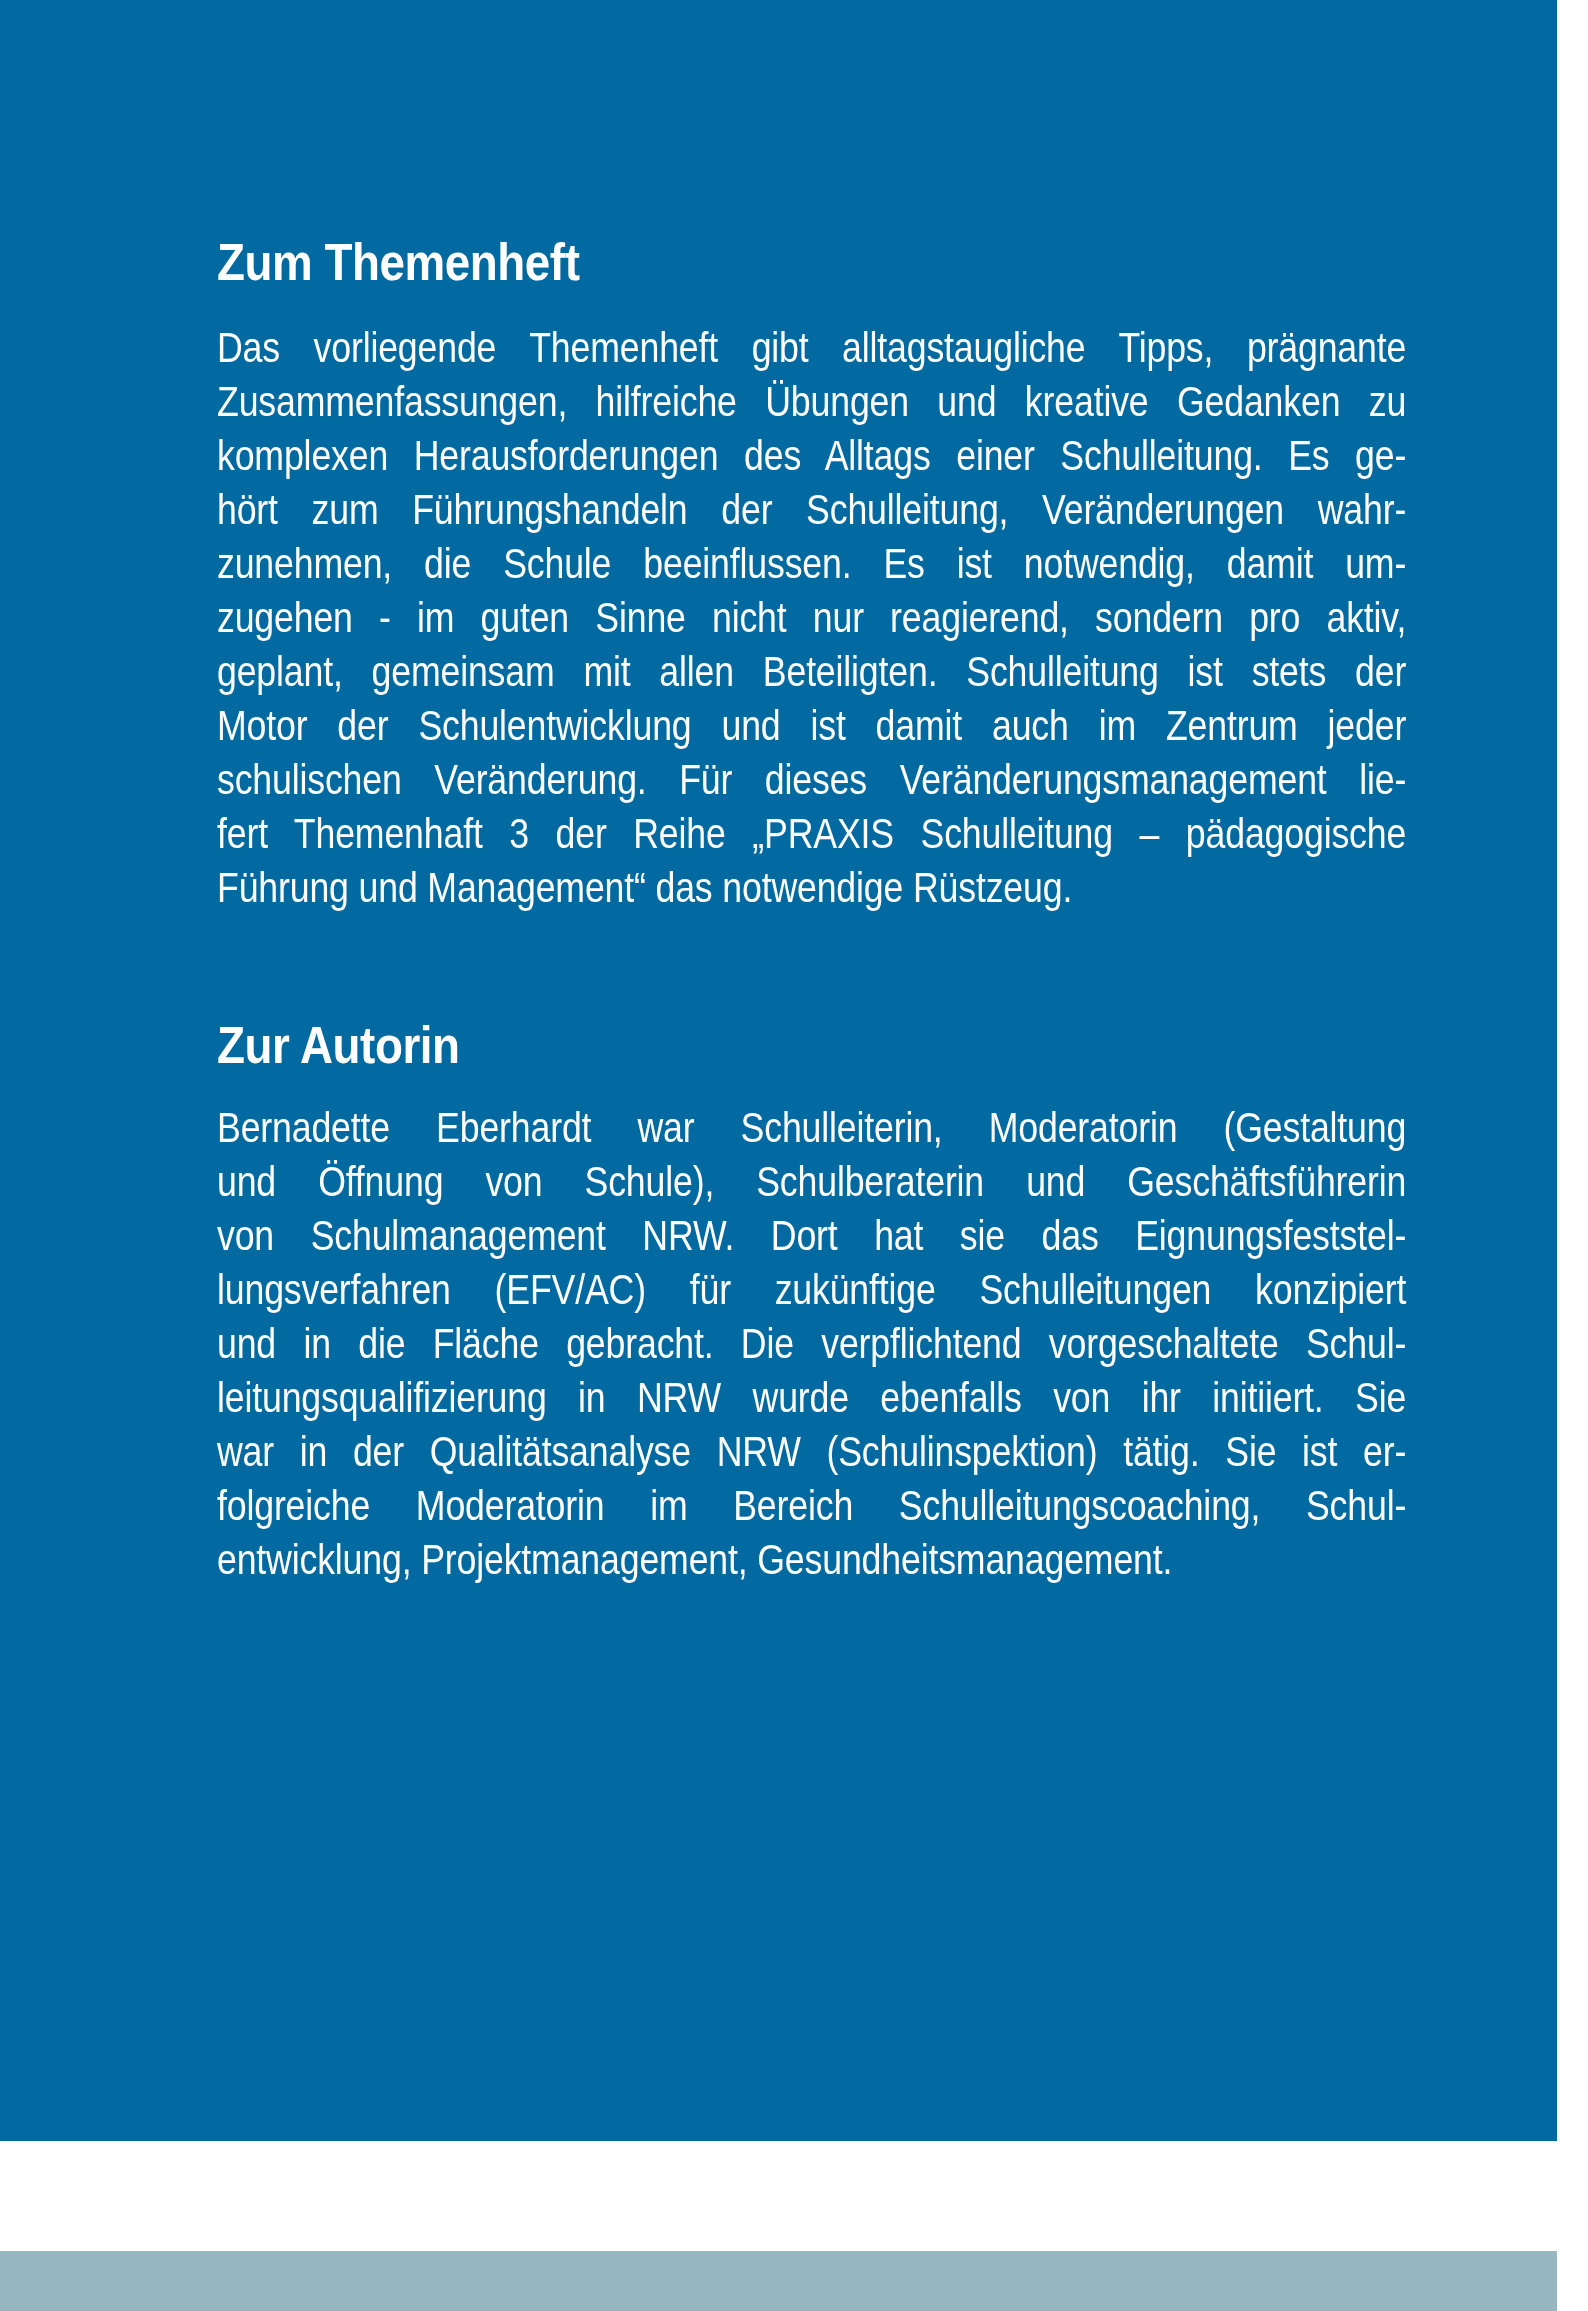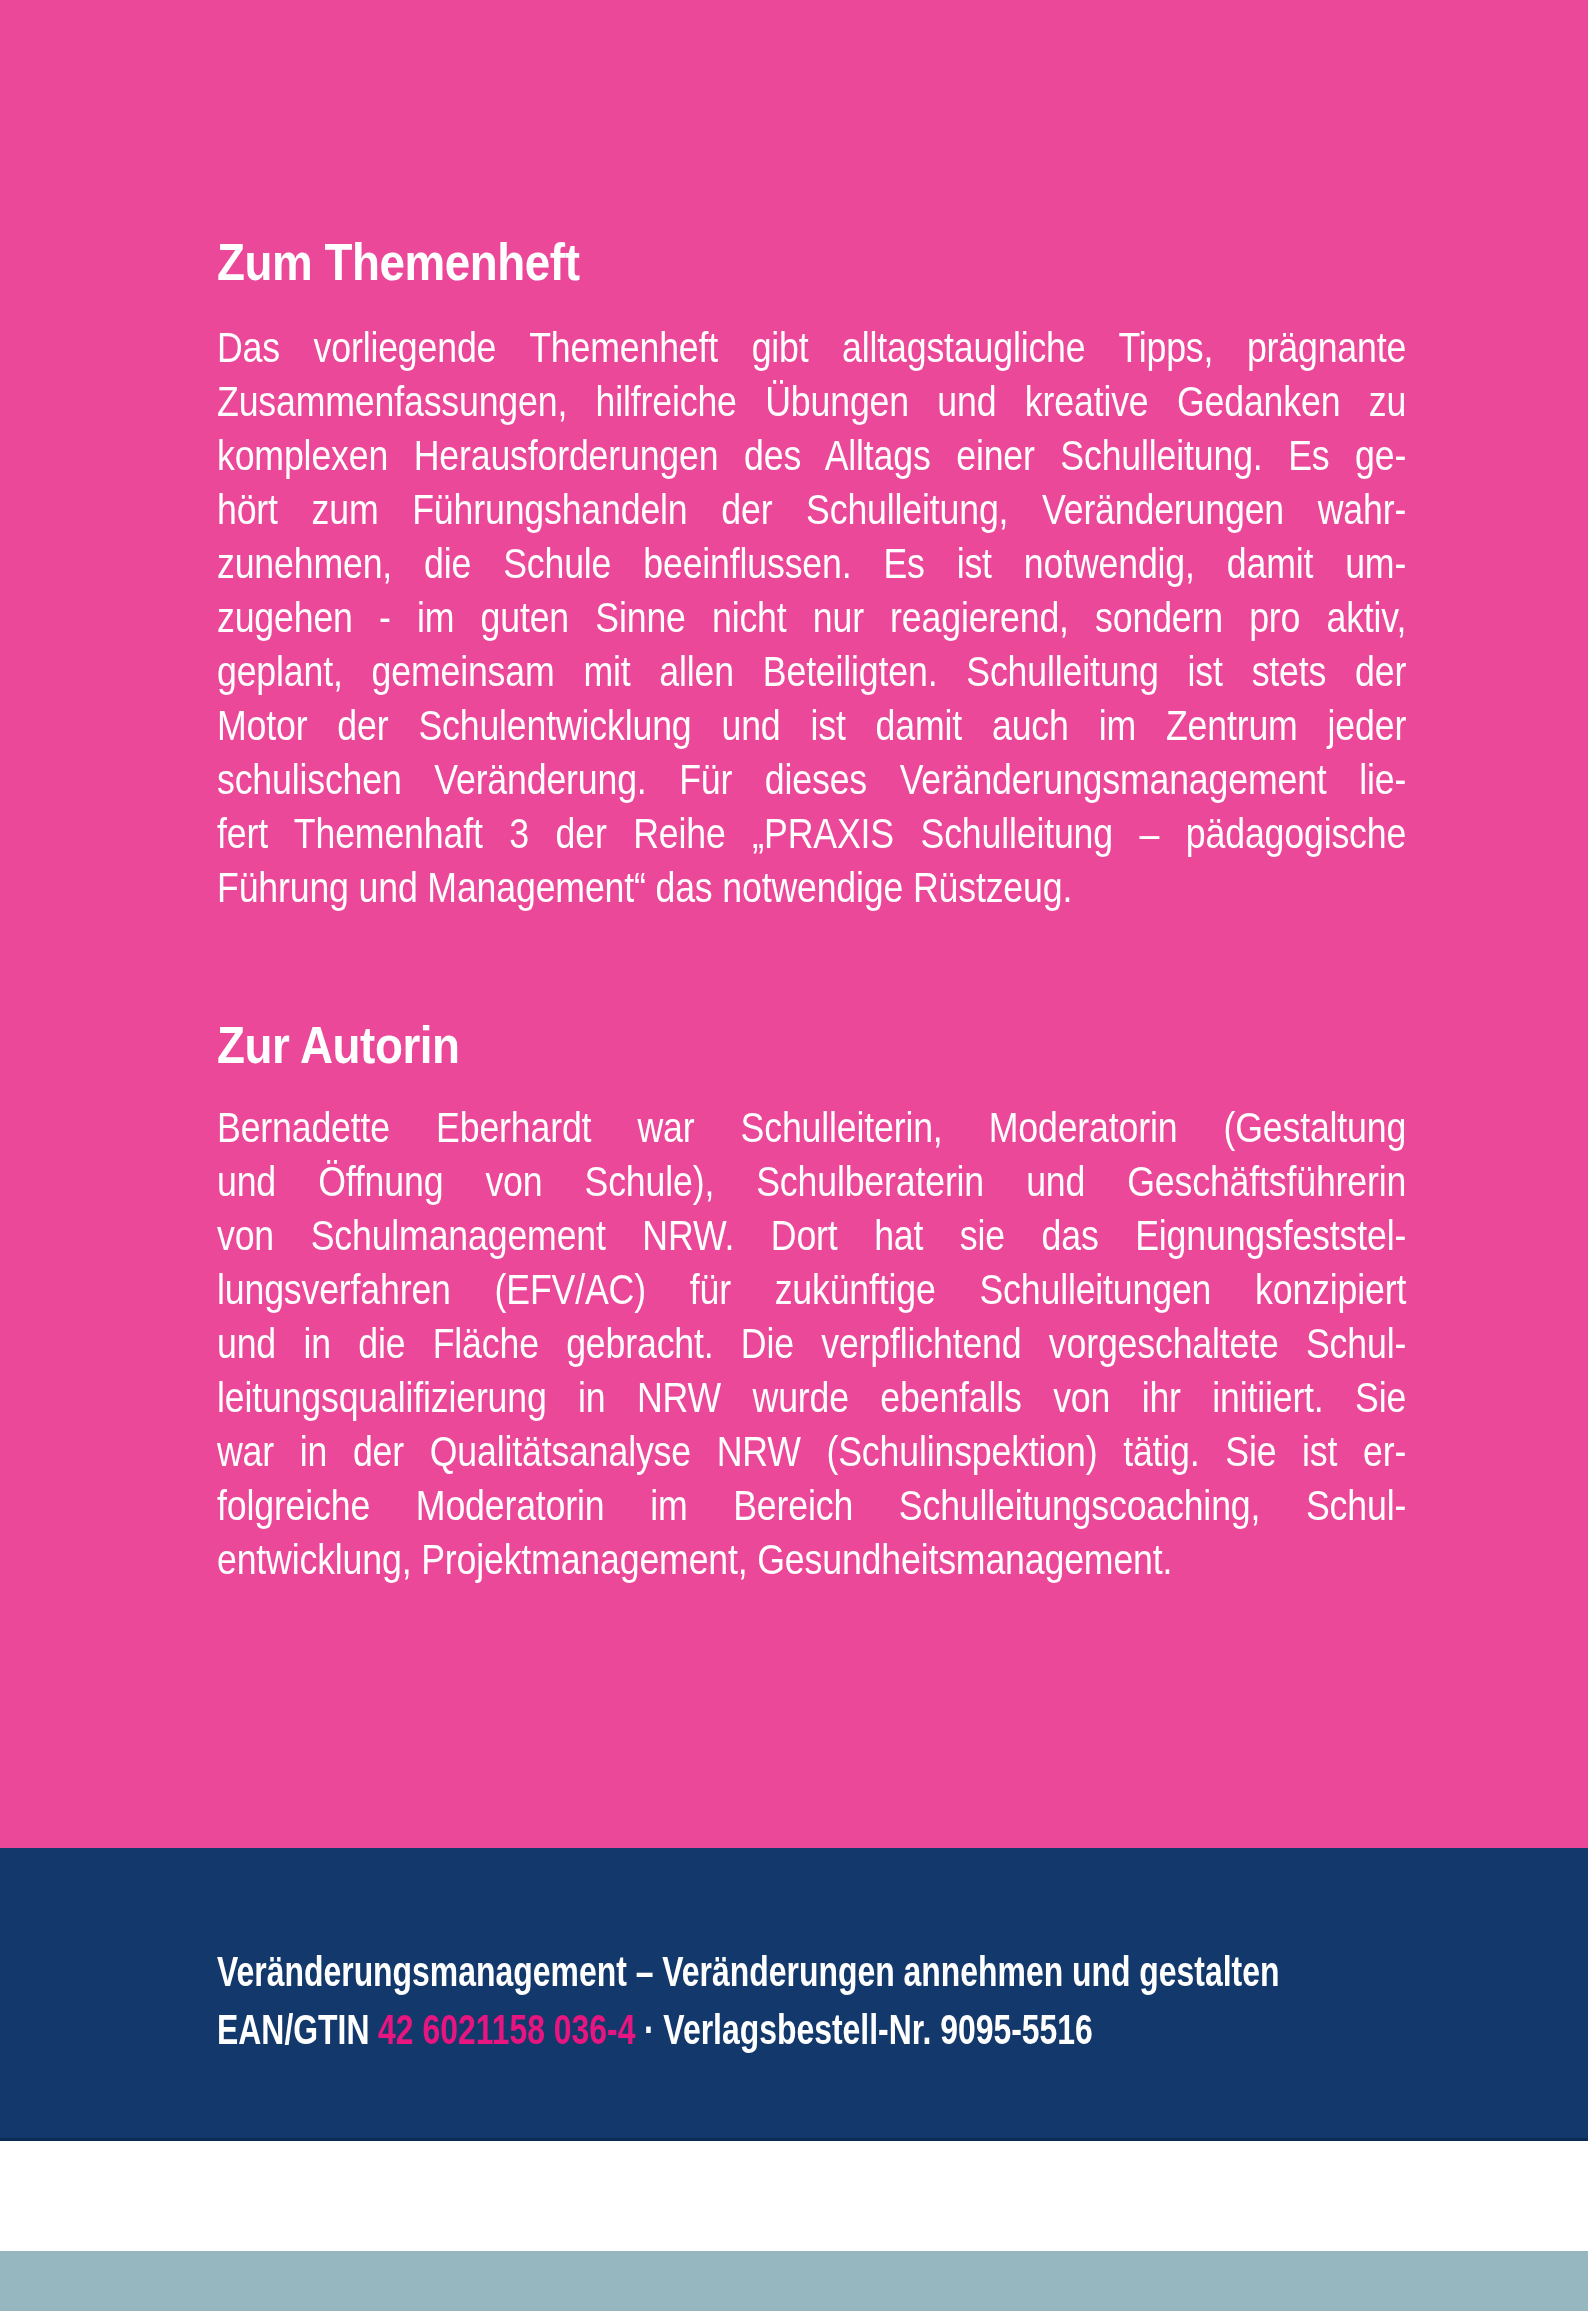--- a/index.html
+++ b/index.html
@@ -4,23 +4,22 @@
 <style>
   html, body { margin: 0; padding: 0; }
   body {
     width: 1589px; height: 2312px;
     overflow: hidden;
     font-family: "Liberation Sans", "DejaVu Sans", sans-serif;
   }
   .page {
     position: relative;
     width: 1557px; height: 2312px;
-    background: #ec4899;
+    background: #0369a1;
     overflow: hidden;
-    padding-left: 32px;
   }
   
   .section-heading {
     position: absolute;
     left: 217px;
     margin: 0;
     color: #ffffff;
     font-size: 52px;
     line-height: 52px;
     font-weight: bold;
@@ -114,26 +113,18 @@
       <div class="line">und Öffnung von Schule), Schulberaterin und Geschäftsführerin</div>
       <div class="line">von Schulmanagement NRW. Dort hat sie das Eignungsfeststel-</div>
       <div class="line">lungsverfahren (EFV/AC) für zukünftige Schulleitungen konzipiert</div>
       <div class="line">und in die Fläche gebracht. Die verpflichtend vorgeschaltete Schul-</div>
       <div class="line">leitungsqualifizierung in NRW wurde ebenfalls von ihr initiiert. Sie</div>
       <div class="line">war in der Qualitätsanalyse NRW (Schulinspektion) tätig. Sie ist er-</div>
       <div class="line">folgreiche Moderatorin im Bereich Schulleitungscoaching, Schul-</div>
       <div class="line last">entwicklung, Projektmanagement, Gesundheitsmanagement.</div>
     </div>
 
-  <div class="footer-band">
-    <div class="footer-text">
-      <div class="footer-title">Veränderungsmanagement – Veränderungen annehmen und gestalten</div>
-      <div class="footer-ean-line">
-        <span class="gap">EAN/GTIN</span><span class="pink gap">42 6021158 036-4</span><span class="gap">·</span><span>Verlagsbestell-Nr. 9095-5516</span>
-      </div>
-    </div>
-  </div>
 
   <div class="strip-white"></div>
   <div class="strip-teal"></div>
 
 </div>
 
 
 </body></html>

